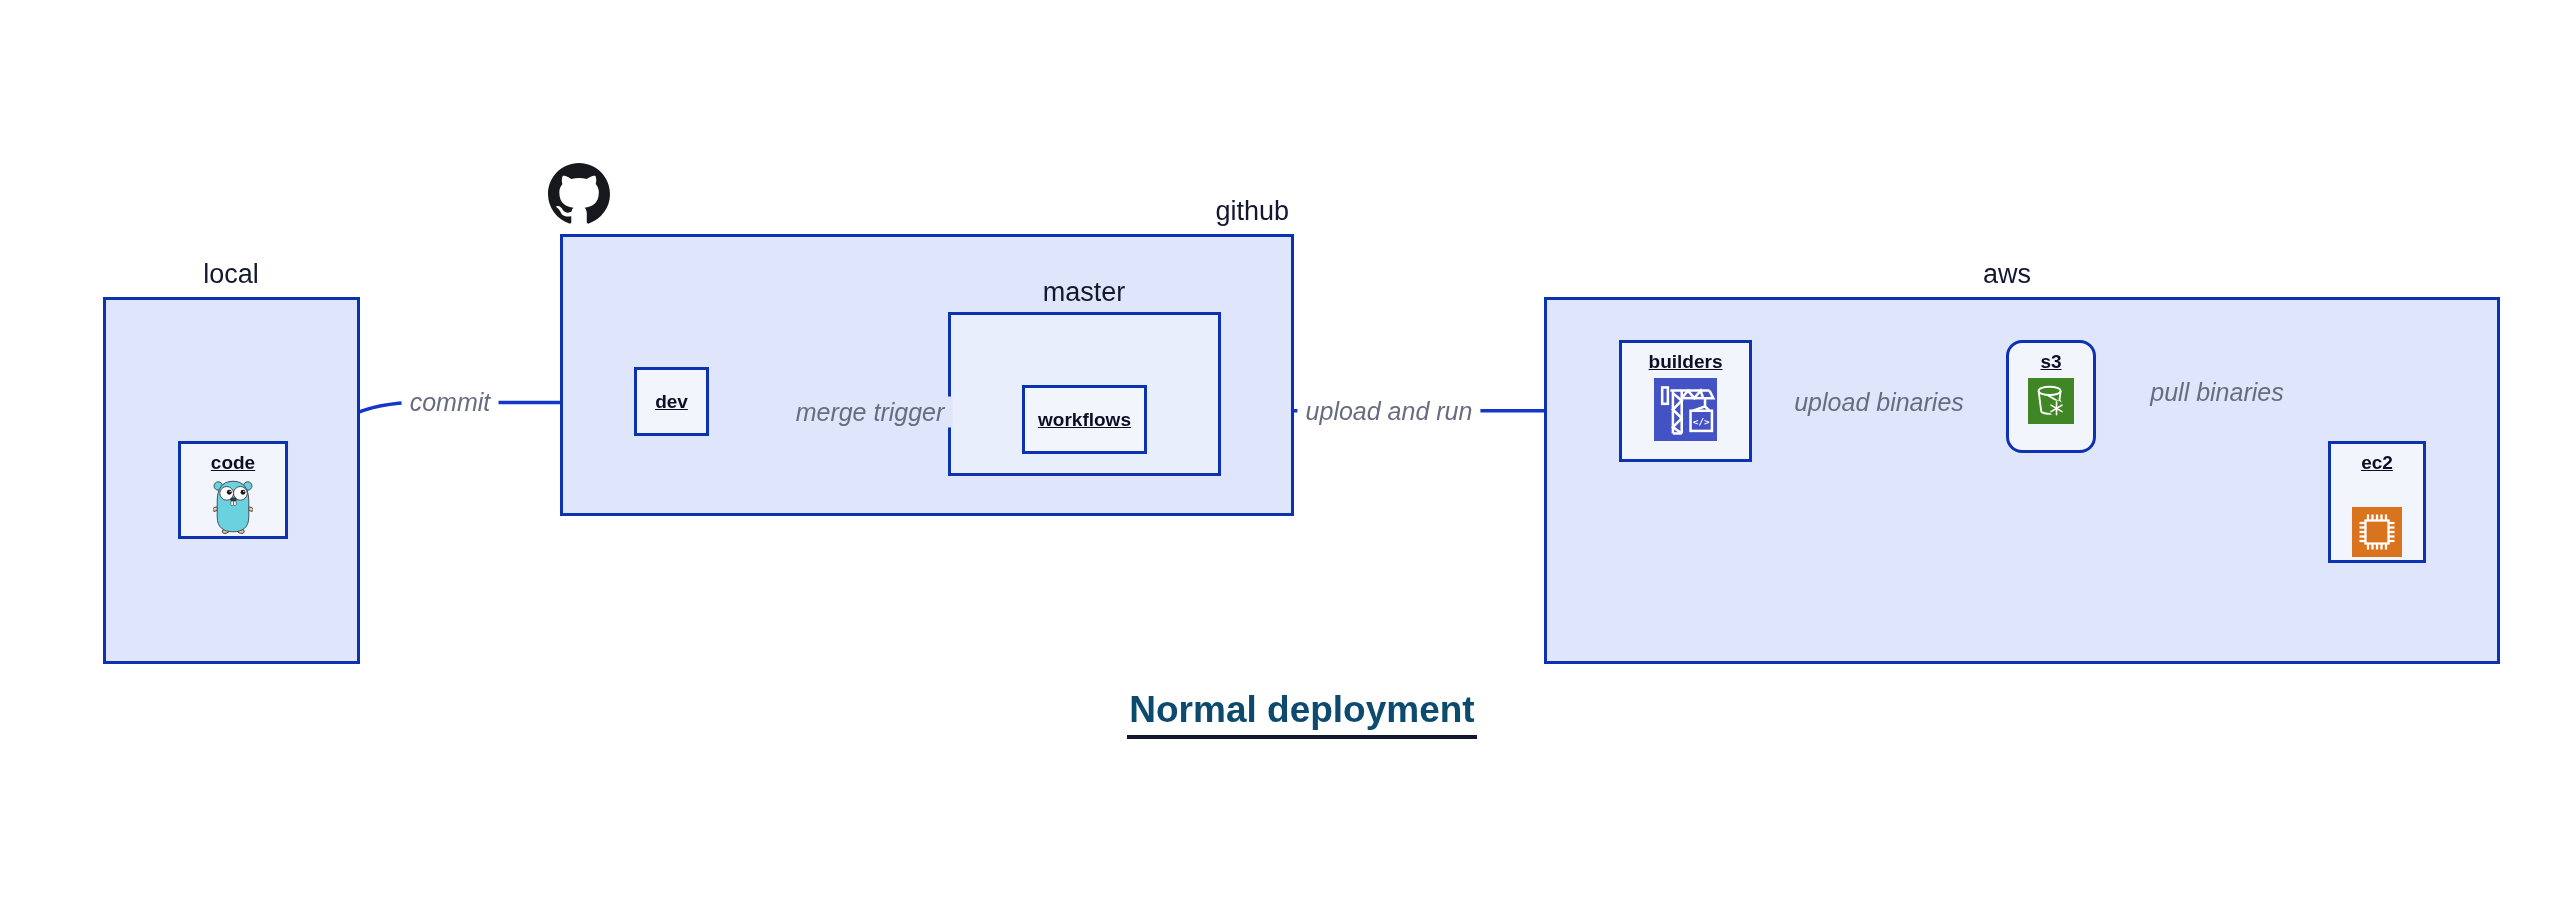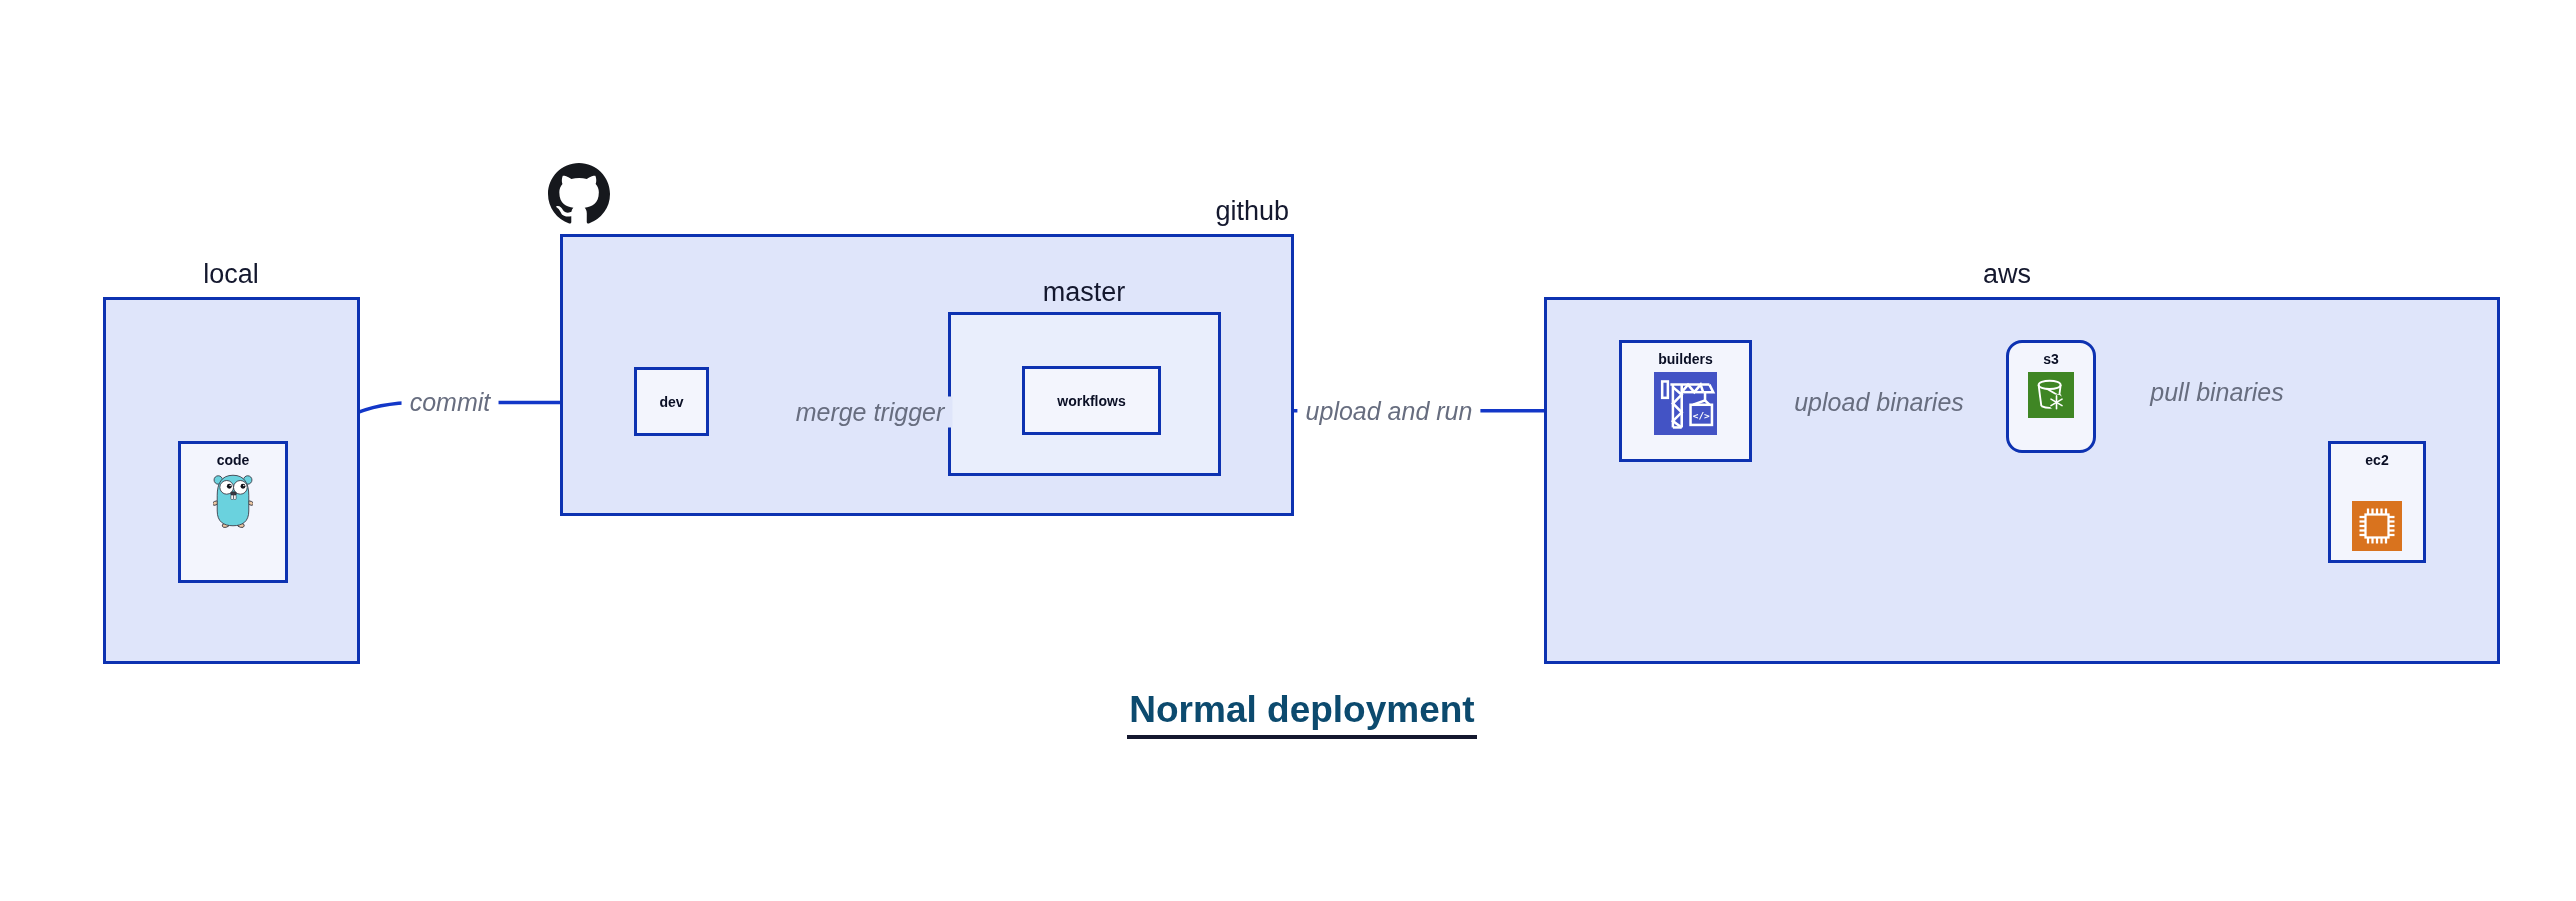--- a/index.html
+++ b/index.html
@@ -8,21 +8,21 @@
   .edges{position:absolute;left:0;top:0;width:2604px;height:902px;z-index:1;}
   .box{position:absolute;box-sizing:border-box;border:3.6px solid #0d32b1;z-index:2;}
   .container-fill{background:#dfe5fa;}
   .mid-fill{background:#e9eefc;}
   .leaf-fill{background:#f3f5fd;}
   .container-label{position:absolute;transform:translate(-50%,-50%);color:#14182e;
                    font-size:27px;font-weight:500;white-space:nowrap;z-index:3;}
   .container-label.right-anchor{transform:translate(-100%,-50%);}
   .leaf{display:flex;flex-direction:column;align-items:center;justify-content:flex-start;}
   .leaf.centered{justify-content:center;}
-  .leaf-label{color:#0a0f25;font-size:14px;font-weight:bold;margin-top:8.2px;white-space:nowrap;}
+  .leaf-label{color:#0a0f25;font-size:19px;font-weight:bold;margin-top:8.2px;white-space:nowrap;text-decoration:underline;}
   .leaf.centered .leaf-label{margin-top:0;}
   .node-icon{margin-top:5.2px;}
   .edge-label{position:absolute;transform:translate(-50%,-50%);color:#676d7f;
               font-size:25px;font-style:italic;white-space:nowrap;padding:1px 8.2px;z-index:4;}
   .bg-white{background:#ffffff;}
   .bg-lav{background:#dfe5fa;}
   .title-wrap{position:absolute;left:0;top:689px;width:2604px;text-align:center;z-index:3;}
   .title{display:inline-block;color:#0c4a6e;font-size:37px;font-weight:700;
          border-bottom:4.1px solid #14182e;padding:0 2.1px 4.1px 2.1px;}
   .gh-logo{position:absolute;left:548px;top:163px;z-index:3;}
@@ -70,21 +70,21 @@
 
   <span class="container-label right-anchor" style="left:1289px;top:211px;">github</span>
   <div class="box container-fill" style="left:560px;top:234px;width:734px;height:282px;"></div>
 
   <span class="container-label" style="left:1084px;top:292px;">master</span>
   <div class="box mid-fill" style="left:948px;top:312px;width:273px;height:164px;"></div>
 
   <span class="container-label" style="left:2007px;top:274px;">aws</span>
   <div class="box container-fill" style="left:1544px;top:297px;width:956px;height:367px;"></div>
 
-  <div class="box leaf-fill leaf" style="left:178px;top:441px;width:110px;height:142px;">
+  <div class="box leaf-fill leaf" style="left:178px;top:441px;width:110px;height:98px;">
     <span class="leaf-label">code</span>
     <span class="node-icon">
       <svg width="40" height="55" viewBox="0 0 76 104">
         <g stroke="#33333f" stroke-width="1.6">
           <ellipse cx="4.5" cy="57" rx="5.5" ry="3.6" fill="#edc8a3" transform="rotate(-24 4.5 57)"></ellipse>
           <ellipse cx="71.5" cy="57" rx="5.5" ry="3.6" fill="#edc8a3" transform="rotate(24 71.5 57)"></ellipse>
           <ellipse cx="24" cy="99" rx="6.5" ry="4" fill="#edc8a3" transform="rotate(-12 24 99)"></ellipse>
           <ellipse cx="53" cy="99" rx="6.5" ry="4" fill="#edc8a3" transform="rotate(12 53 99)"></ellipse>
           <circle cx="10" cy="13" r="8" fill="#6ad2de"></circle>
           <circle cx="66" cy="13" r="8" fill="#6ad2de"></circle>
@@ -102,21 +102,21 @@
           <rect x="39.2" y="41.5" width="4.8" height="8.5" rx="1.5"></rect>
         </g>
       </svg>
     </span>
   </div>
 
   <div class="box leaf-fill leaf centered" style="left:634px;top:367px;width:75px;height:69px;">
     <span class="leaf-label">dev</span>
   </div>
 
-  <div class="box leaf-fill leaf centered" style="left:1022px;top:366px;width:139px;height:69px;">
+  <div class="box leaf-fill leaf centered" style="left:1022px;top:385px;width:125px;height:69px;">
     <span class="leaf-label">workflows</span>
   </div>
 
   <div class="box leaf-fill leaf" style="left:1619px;top:340px;width:133px;height:122px;">
     <span class="leaf-label">builders</span>
     <span class="node-icon">
       <svg width="63" height="63" viewBox="0 0 100 100">
         <rect x="0" y="0" width="100" height="100" fill="#4353c5"></rect>
         <g stroke="#ffffff" stroke-width="4" fill="none">
           <rect x="13" y="15" width="9" height="26"></rect>

